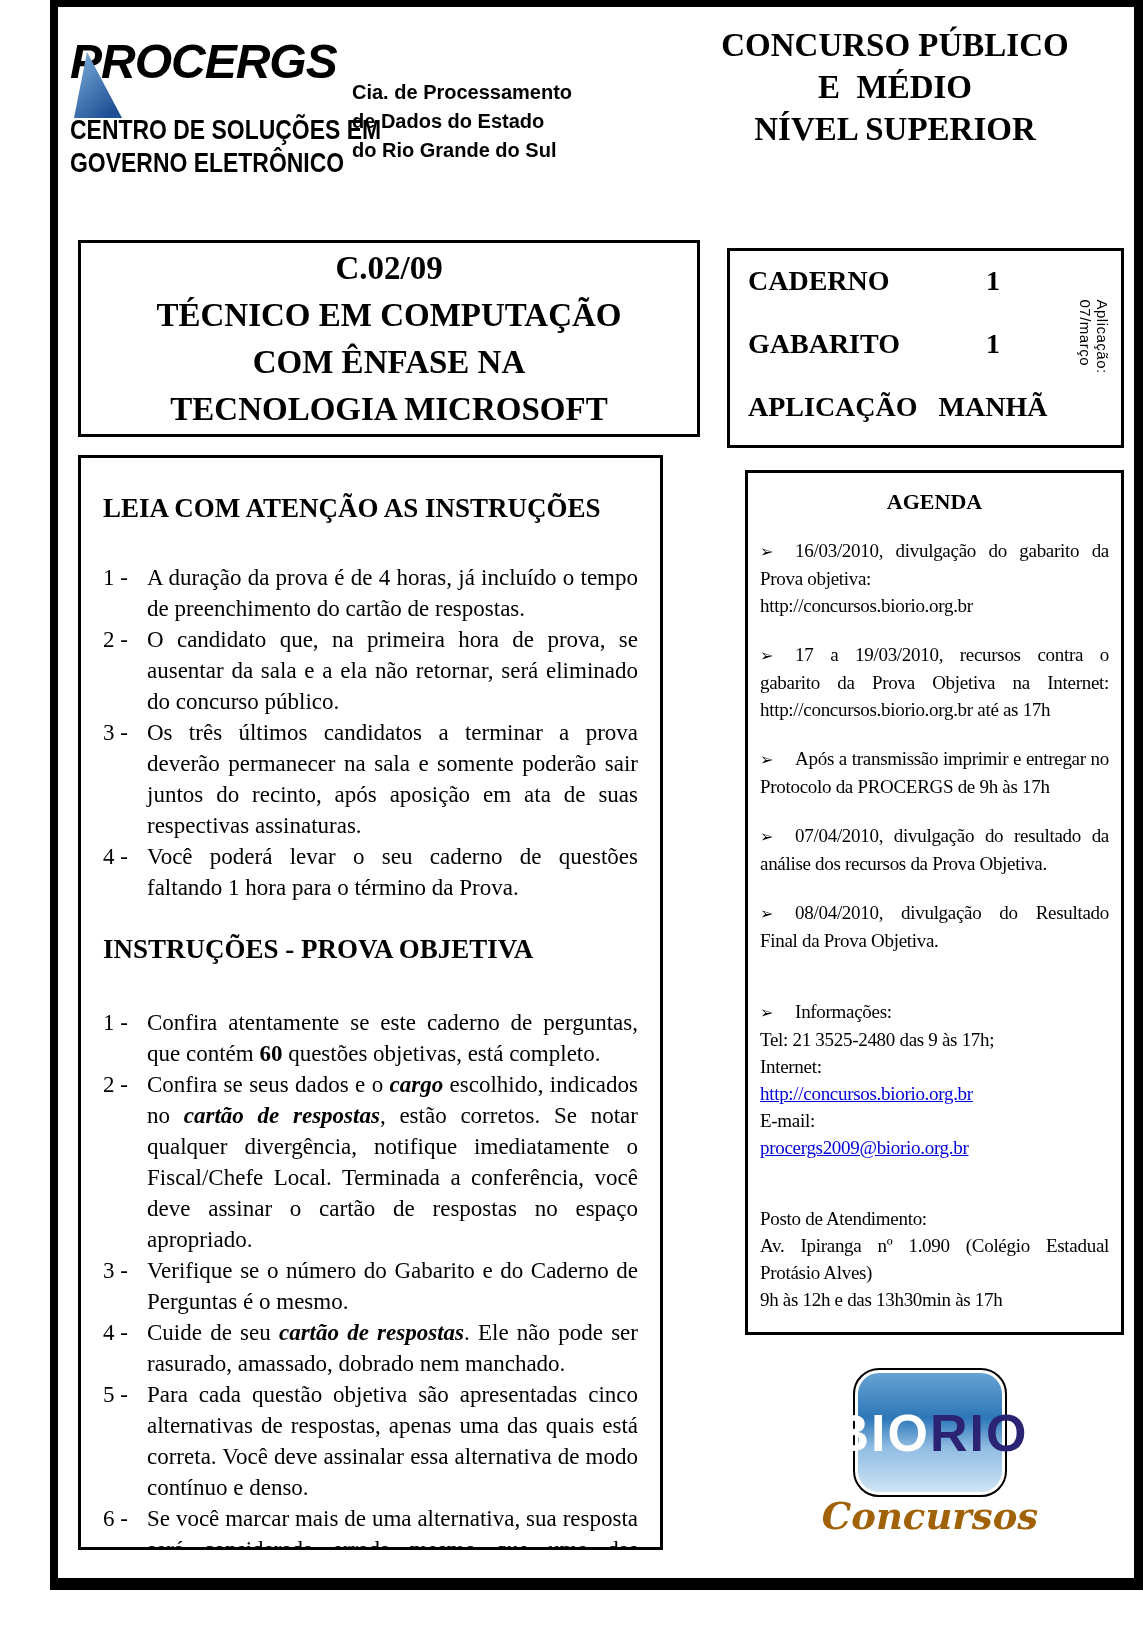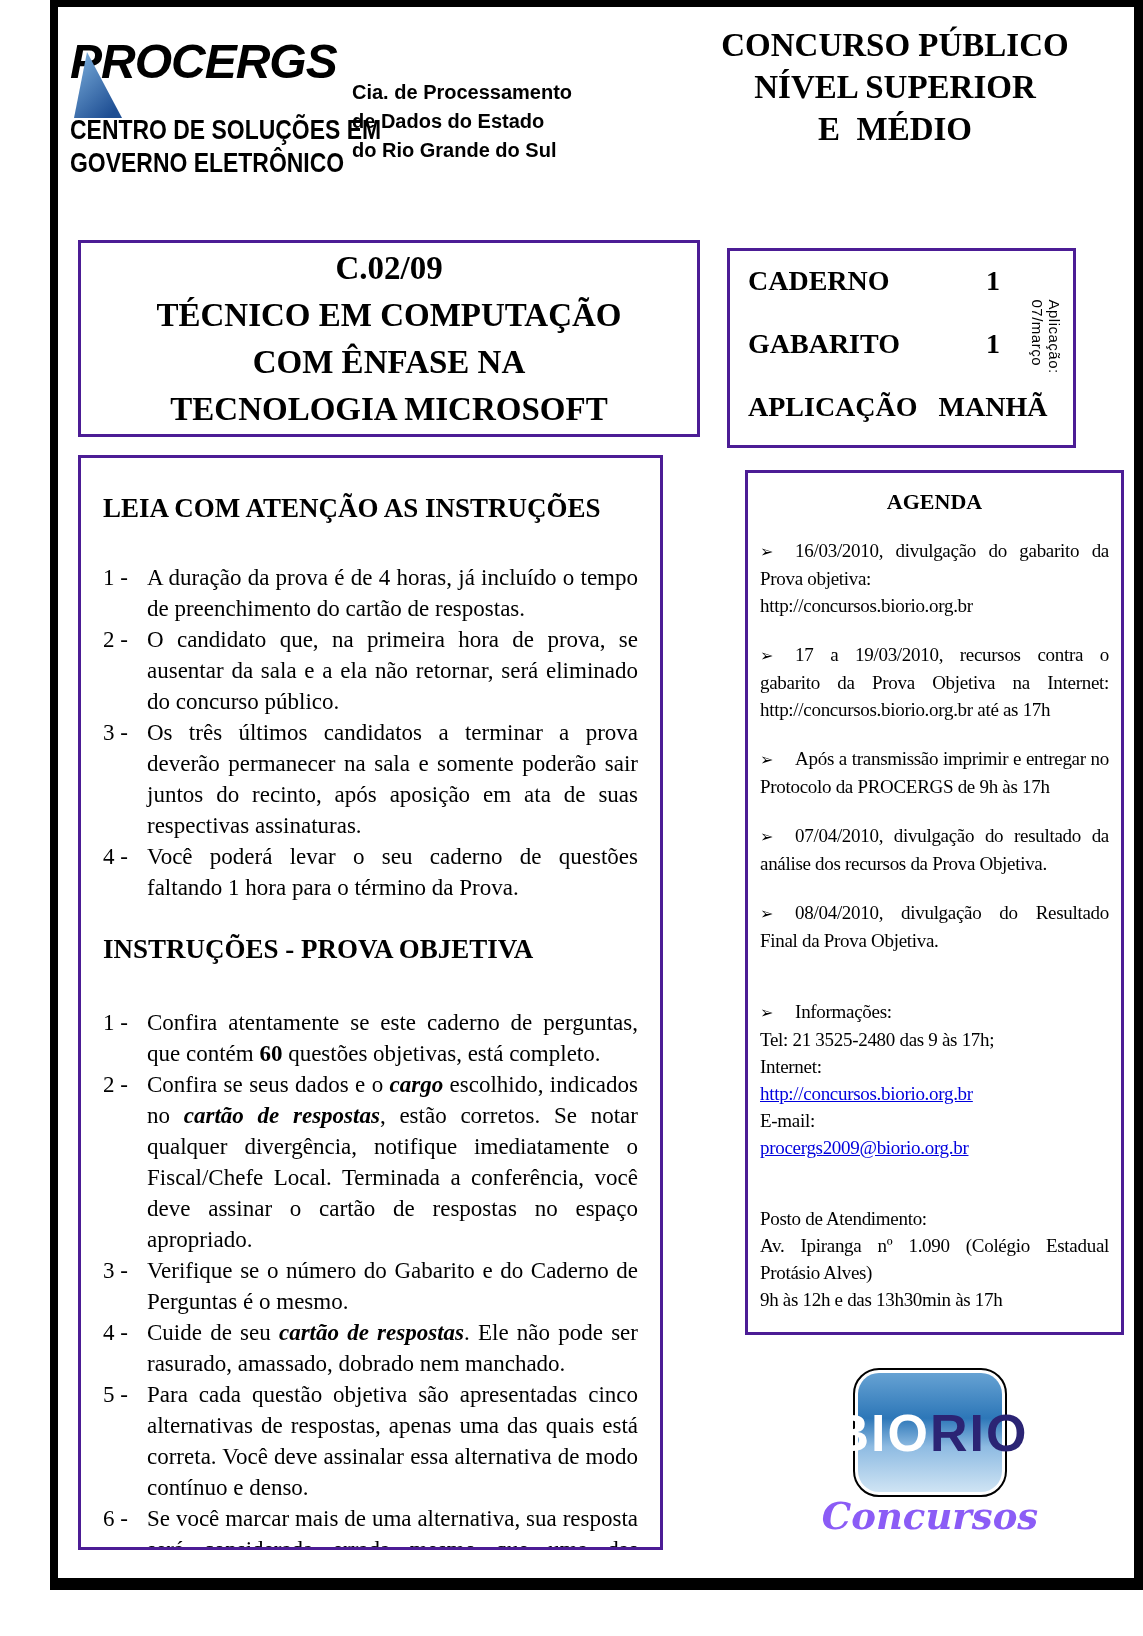--- a/index.html
+++ b/index.html
@@ -15,25 +15,25 @@
          font-size:48px;letter-spacing:-1px;line-height:52px;position:relative;z-index:1;}
   .tri{position:absolute;left:4px;top:16px;z-index:2;}
   .logo-sub{margin-top:26px;font-family:"Liberation Sans",sans-serif;font-weight:bold;
             font-size:27px;line-height:33px;transform:scaleX(0.85);transform-origin:left top;
             white-space:nowrap;}
   .company{position:absolute;left:352px;top:78px;font-family:"Liberation Sans",sans-serif;
            font-weight:bold;font-size:20px;line-height:29px;}
   .contest{position:absolute;left:690px;top:24px;width:410px;text-align:center;
            font-weight:bold;font-size:33px;line-height:42px;}
   
-  .box{position:absolute;border:3px solid #4c1d95;box-sizing:border-box;background:#fff;}
+  .box{position:absolute;border:3px solid #000000;box-sizing:border-box;background:#fff;}
   .title-box{left:78px;top:240px;width:622px;height:197px;display:flex;flex-direction:column;
              justify-content:center;align-items:center;text-align:center;font-weight:bold;
              font-size:33px;line-height:47px;}
-  .exam-box{left:727px;top:248px;width:349px;height:200px;padding:14px 17px 0 18px;}
+  .exam-box{left:727px;top:248px;width:397px;height:200px;padding:14px 17px 0 18px;}
   .exam-row{position:relative;height:63px;font-weight:bold;font-size:28px;}
   .exam-val{position:absolute;left:155px;top:0;width:180px;text-align:center;}
   .side-note{position:absolute;right:10px;top:50%;transform:translateY(-50%);
              writing-mode:vertical-rl;font-family:"Liberation Sans",sans-serif;font-size:15px;
              letter-spacing:0.5px;}
   .ins-box{left:78px;top:455px;width:585px;height:1095px;padding:0 22px;overflow:hidden;}
   .ins-h{font-weight:bold;font-size:27px;line-height:32px;margin-top:34px;}
   .ins-h2{font-weight:bold;font-size:27px;line-height:32px;margin-top:30px;}
   .ins-list{margin-top:38px;}
   .ins-list2{margin-top:42px;}
@@ -51,21 +51,21 @@
           border:2px solid #000;border-radius:26px;padding:3px;box-sizing:border-box;}
   .biorio-in{width:100%;height:100%;border-radius:21px;display:flex;
              justify-content:center;align-items:center;
              background:linear-gradient(180deg,#66a2d3 0%,#2d77b8 38%,#8ebbe2 62%,#cfe4f4 100%);}
   .bio{font-family:"Liberation Sans",sans-serif;font-weight:bold;font-size:52px;line-height:52px;
        letter-spacing:2px;color:#fff;}
   .rio{font-family:"Liberation Sans",sans-serif;font-weight:bold;font-size:52px;line-height:52px;
        letter-spacing:2px;color:#2b2474;}
   .concursos{position:absolute;left:800px;top:1494px;width:260px;text-align:center;
              font-family:"DejaVu Serif",serif;font-style:italic;font-weight:bold;
-             font-size:37px;color:#8b5cf6;}
+             font-size:37px;color:#a16207;}
 </style>
 </head>
 <body>
 
 <div class="page">
   <div class="frame"></div>
 
   <div class="logo-block">
     <div class="brand">PROCERGS</div>
     <svg class="tri" width="52" height="70" viewBox="0 0 52 70">
@@ -84,22 +84,22 @@
   </div>
 
   <div class="company">
     <div>Cia. de Processamento</div>
     <div>de Dados do Estado</div>
     <div>do Rio Grande do Sul</div>
   </div>
 
   <div class="contest">
     <div>CONCURSO PÚBLICO</div>
+    <div>E &nbsp;MÉDIO</div>
     <div>NÍVEL SUPERIOR</div>
-    <div>E &nbsp;MÉDIO</div>
   </div>
 
   <div class="box title-box">
     <div>C.02/09</div>
     <div>TÉCNICO EM COMPUTAÇÃO</div>
     <div>COM ÊNFASE NA</div>
     <div>TECNOLOGIA MICROSOFT</div>
   </div>
 
   <div class="box exam-box">

